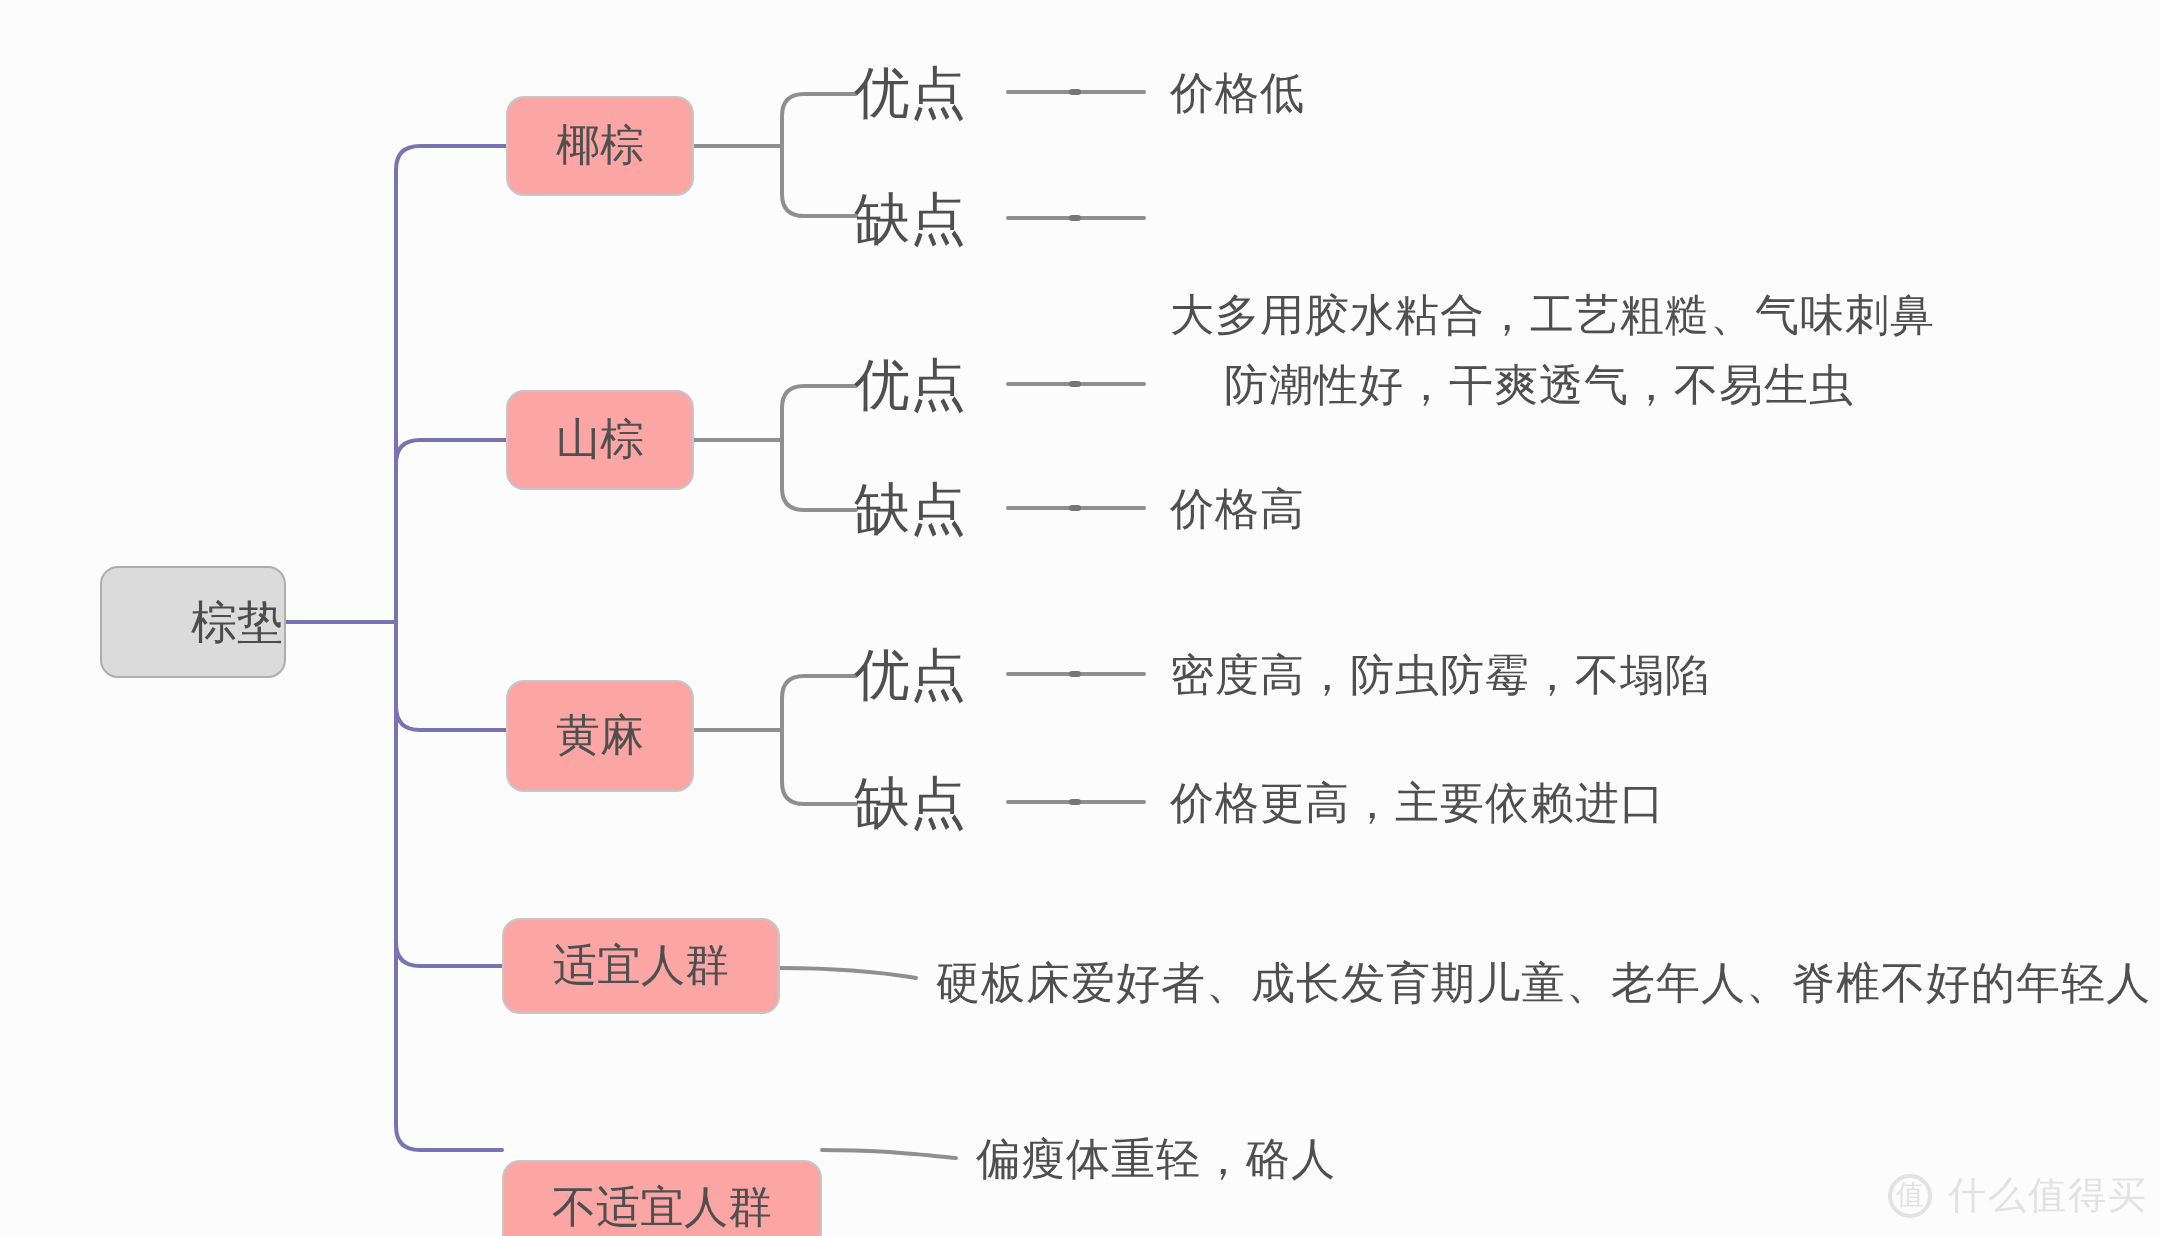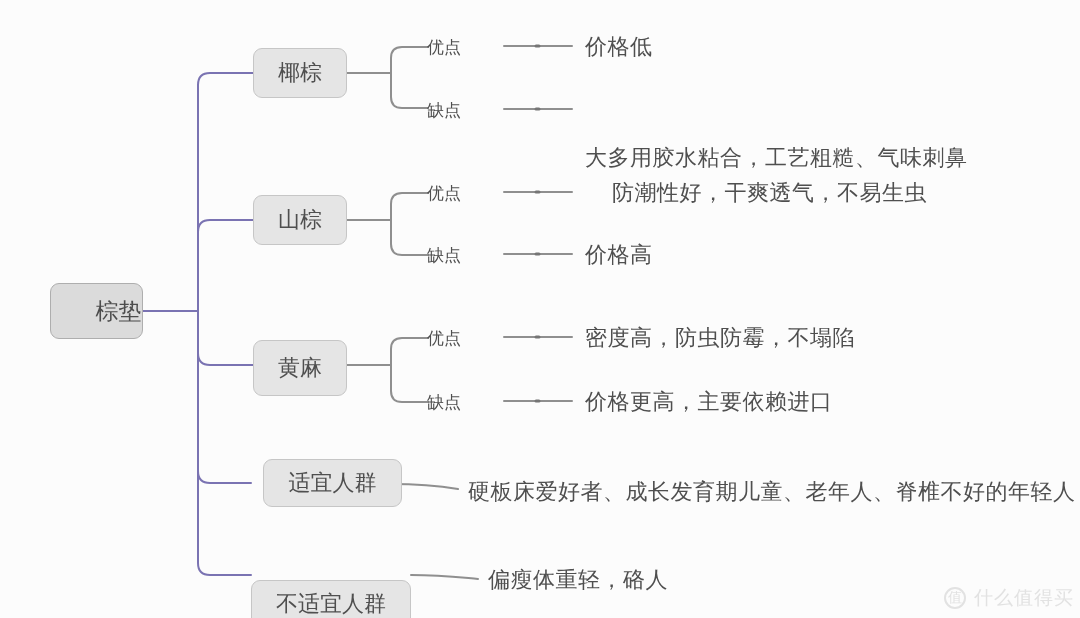--- a/index.html
+++ b/index.html
@@ -10,39 +10,39 @@
   #canvas{
     position:relative;
     width:1080px;height:618px;
     background:var(--bg,#fcfcfc);
     overflow:hidden;
   }
   #wires{position:absolute;left:0;top:0;width:1080px;height:618px;}
   .node{
     position:absolute;
     display:flex;align-items:center;justify-content:center;
-    background:#e5e5e5;
+    background:#fca5a5;
     border:1px solid var(--node-border,#c6c6c6);
     border-radius:9px;
     font-size:22px;
     color:var(--text,#4f4f4f);
     box-sizing:border-box;
     white-space:nowrap;
   }
   .node.root{
     background:var(--root-bg,#dbdbdb);
     border-color:var(--root-border,#aeaeae);
     font-size:23px;
     color:#4c4c4c;
     padding-left:44px;
   }
   .sublabel{
     position:absolute;
     transform:translateY(-50%);
-    font-size:17px;
+    font-size:28px;
     color:var(--text,#4f4f4f);
     white-space:nowrap;
   }
   .leaf{
     position:absolute;
     transform:translateY(-50%);
     font-size:22px;
     color:var(--text,#4f4f4f);
     white-space:nowrap;
     letter-spacing:0.5px;
@@ -114,21 +114,21 @@
 
   <div class="node" style="left:253px;top:48px;width:94px;height:50px;">
     <span>椰棕</span>
   </div>
   <div class="node" style="left:253px;top:195px;width:94px;height:50px;">
     <span>山棕</span>
   </div>
   <div class="node" style="left:253px;top:340px;width:94px;height:56px;">
     <span>黄麻</span>
   </div>
-  <div class="node" style="left:251px;top:459px;width:139px;height:48px;margin-left:12px;">
+  <div class="node" style="left:251px;top:459px;width:139px;height:48px;">
     <span>适宜人群</span>
   </div>
   <div class="node" style="left:251px;top:580px;width:160px;height:48px;">
     <span>不适宜人群</span>
   </div>
 
   <div class="sublabel" style="left:427px;top:47px;">优点</div>
   <div class="sublabel" style="left:427px;top:110px;">缺点</div>
   <div class="sublabel" style="left:427px;top:193px;">优点</div>
   <div class="sublabel" style="left:427px;top:255px;">缺点</div>

